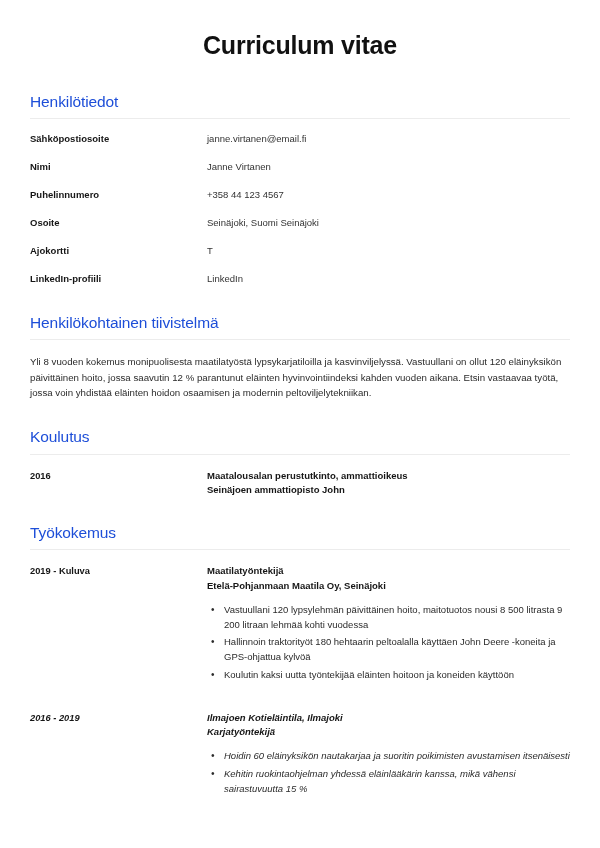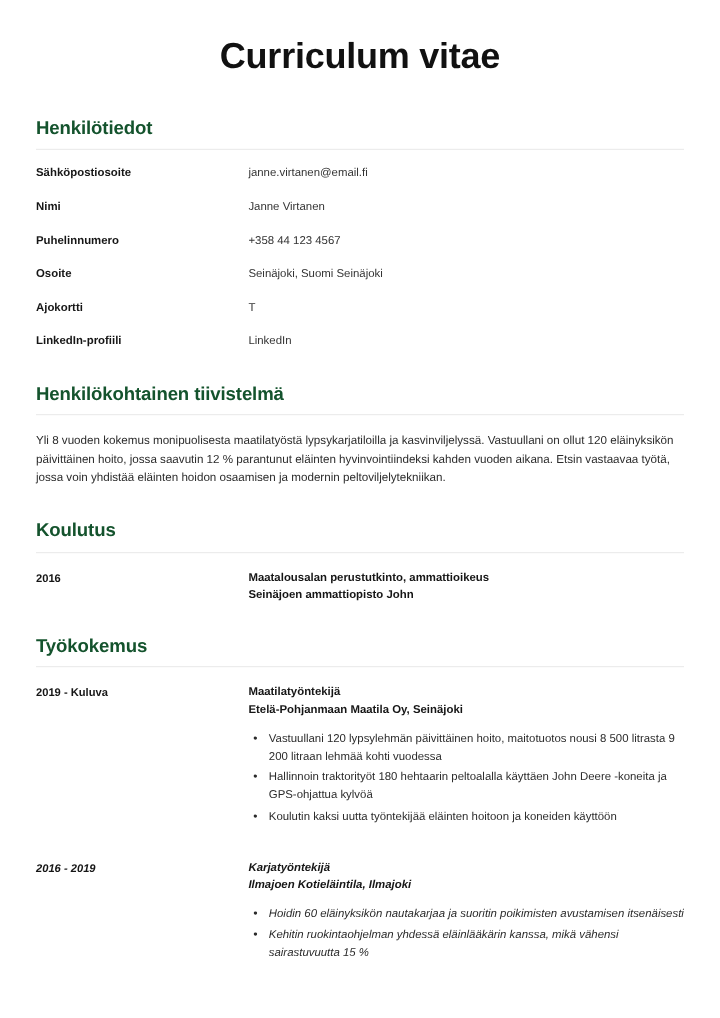--- a/index.html
+++ b/index.html
@@ -21,41 +21,41 @@
     height: 848px;
     box-sizing: border-box;
     padding: 0 30px;
     background: #ffffff;
     position: relative;
   }
 
   
   .doc-title {
     text-align: center;
-    font-size: 30px;
+    font-size: 25px;
     font-weight: bold;
     letter-spacing: -0.2px;
     color: #111111;
     margin: 0;
     padding-top: 30px;
     padding-bottom: 0;
     line-height: 1.2;
   }
 
   
   .section {
     margin-top: 26px;
   }
   .section.first {
     margin-top: 32px;
   }
   .section-heading {
     font-size: 15.5px;
-    font-weight: bold;
-    color: #14532d;
+    font-weight: normal;
+    color: #1d4ed8;
     margin: 0 0 7px 0;
     line-height: 1.25;
     letter-spacing: -0.1px;
   }
   .section-rule {
     height: 1px;
     background: #ececec;
     width: 100%;
     margin: 0 0 14px 0;
   }
@@ -226,22 +226,22 @@
           <li>Vastuullani 120 lypsylehmän päivittäinen hoito, maitotuotos nousi 8 500 litrasta 9 200 litraan lehmää kohti vuodessa</li>
           <li>Hallinnoin traktorityöt 180 hehtaarin peltoalalla käyttäen John Deere -koneita ja GPS-ohjattua kylvöä</li>
           <li>Koulutin kaksi uutta työntekijää eläinten hoitoon ja koneiden käyttöön</li>
         </ul>
       </div>
     </div>
 
     <div class="entry experience">
       <div class="entry-date">2016 - 2019</div>
       <div class="entry-body">
+        <div class="entry-line">Ilmajoen Kotieläintila, Ilmajoki</div>
         <div class="entry-line">Karjatyöntekijä</div>
-        <div class="entry-line">Ilmajoen Kotieläintila, Ilmajoki</div>
         <ul class="entry-bullets">
           <li>Hoidin 60 eläinyksikön nautakarjaa ja suoritin poikimisten avustamisen itsenäisesti</li>
           <li>Kehitin ruokintaohjelman yhdessä eläinlääkärin kanssa, mikä vähensi sairastuvuutta 15 %</li>
         </ul>
       </div>
     </div>
   </div>
 
 </div>
 

